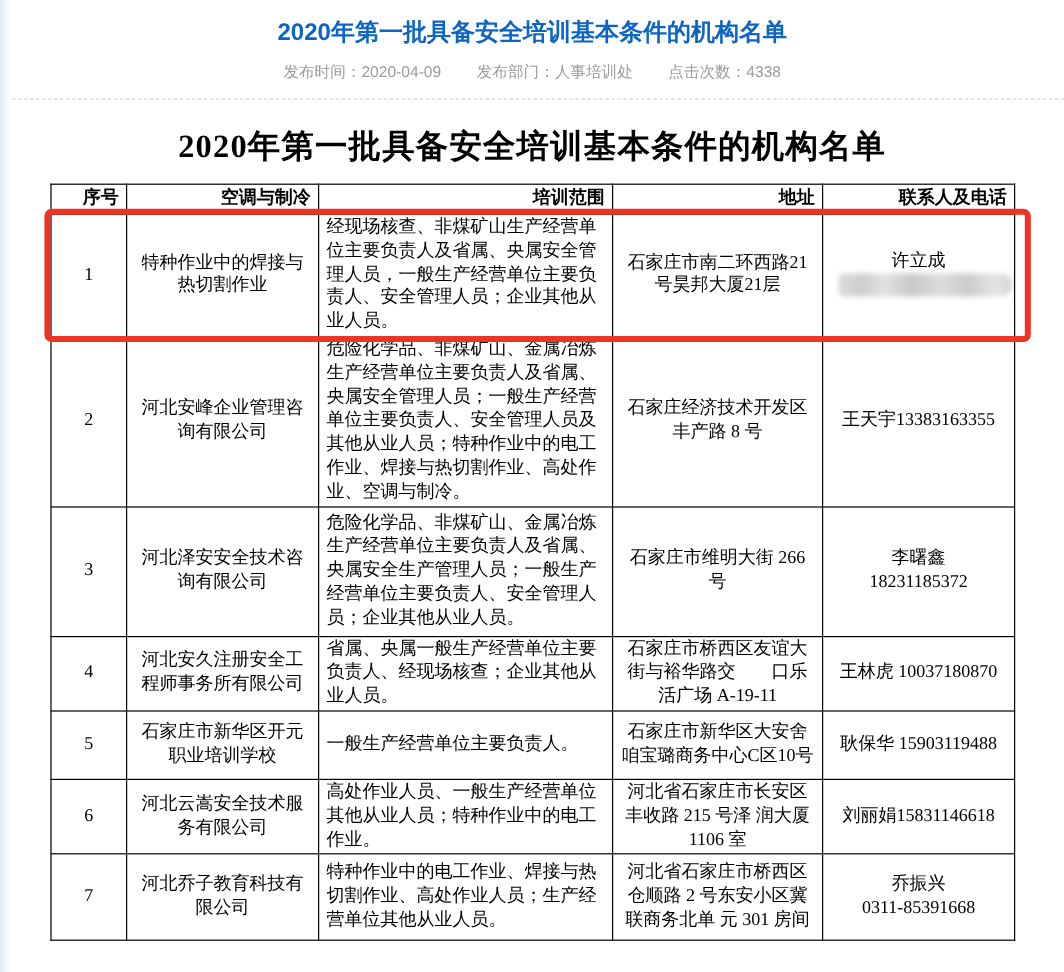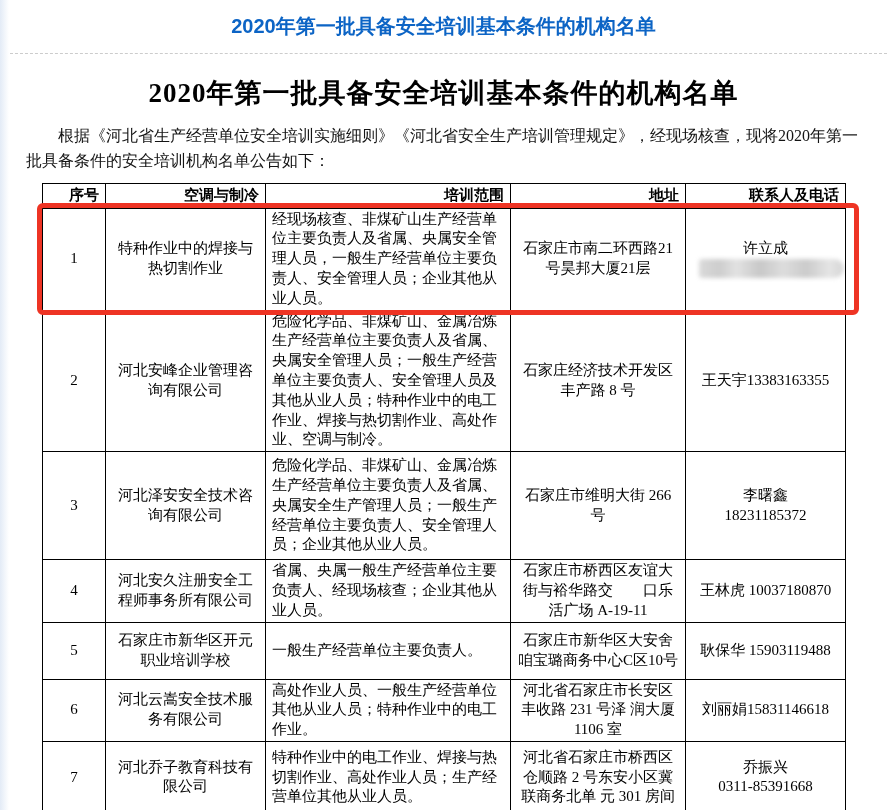--- a/index.html
+++ b/index.html
@@ -58,27 +58,31 @@
   }
 </style>
 </head>
 <body>
 
 <div class="page">
   <div class="left-edge"></div>
 
   <header>
     <h1 class="top-title">2020年第一批具备安全培训基本条件的机构名单</h1>
+    <div class="meta">
+      <span>发布时间：2020-04-09</span>
+      <span>发布部门：人事培训处</span>
+      <span>点击次数：4338</span>
+    </div>
   </header>
 
   <div class="divider"></div>
 
   <main>
     <h2 class="doc-heading">2020年第一批具备安全培训基本条件的机构名单</h2>
-    <p class="intro">根据《河北省生产经营单位安全培训实施细则》《河北省安全生产培训管理规定》，经现场核查，现将2020年第一批具备条件的安全培训机构名单公告如下：</p>
 
     <div class="table-wrap" id="table-wrap">
       <table>
         <colgroup>
           <col style="width:63px">
             <col style="width:160px">
             <col style="width:245px">
           <col style="width:175px">
             <col style="width:160px">
         </colgroup>
@@ -135,21 +139,21 @@
     <td class="c-scope">一般生产经营单位主要负责人。</td>
     <td class="c-addr">石家庄市新华区大安舍咱宝璐商务中心C区10号</td>
     <td class="c-contact">
                 <div>耿保华 15903119488</div>
               </td>
   </tr>
             <tr style="height: 57px;">
     <td class="c-no">6</td>
     <td class="c-name">河北云嵩安全技术服务有限公司</td>
     <td class="c-scope">高处作业人员、一般生产经营单位其他从业人员；特种作业中的电工作业。</td>
-    <td class="c-addr">河北省石家庄市长安区丰收路 231 号泽 润大厦 1106 室</td>
+    <td class="c-addr">河北省石家庄市长安区丰收路 215 号泽 润大厦 1106 室</td>
     <td class="c-contact">
                 <div>刘丽娟15831146618</div>
               </td>
   </tr>
             <tr style="height: 72px;">
     <td class="c-no">7</td>
     <td class="c-name">河北乔子教育科技有限公司</td>
     <td class="c-scope">特种作业中的电工作业、焊接与热切割作业、高处作业人员；生产经营单位其他从业人员。</td>
     <td class="c-addr">河北省石家庄市桥西区仓顺路 2 号东安小区冀联商务北单 元 301 房间</td>
     <td class="c-contact">

